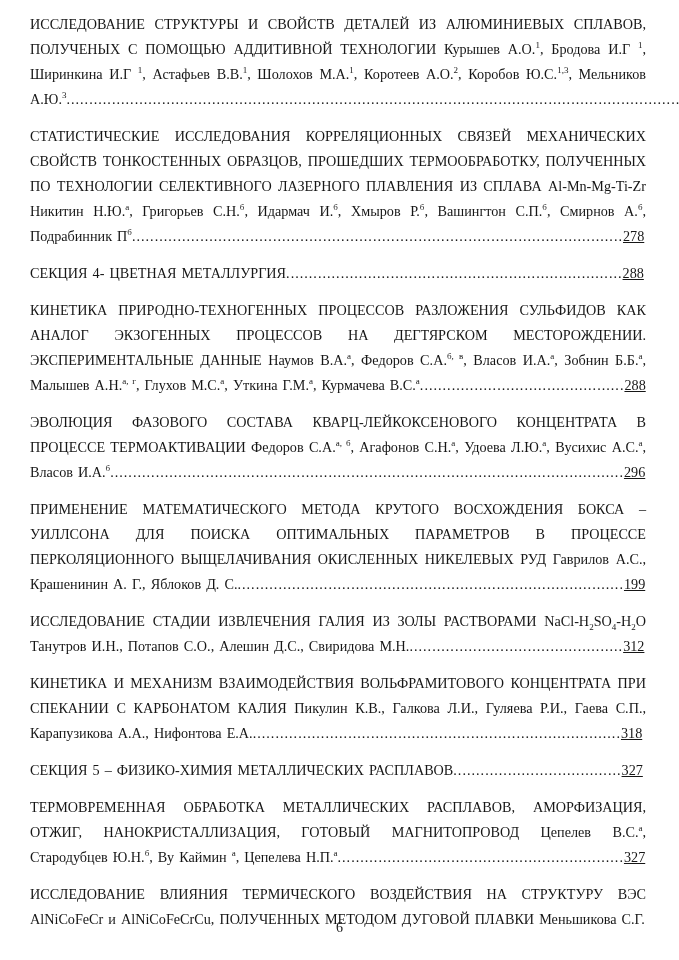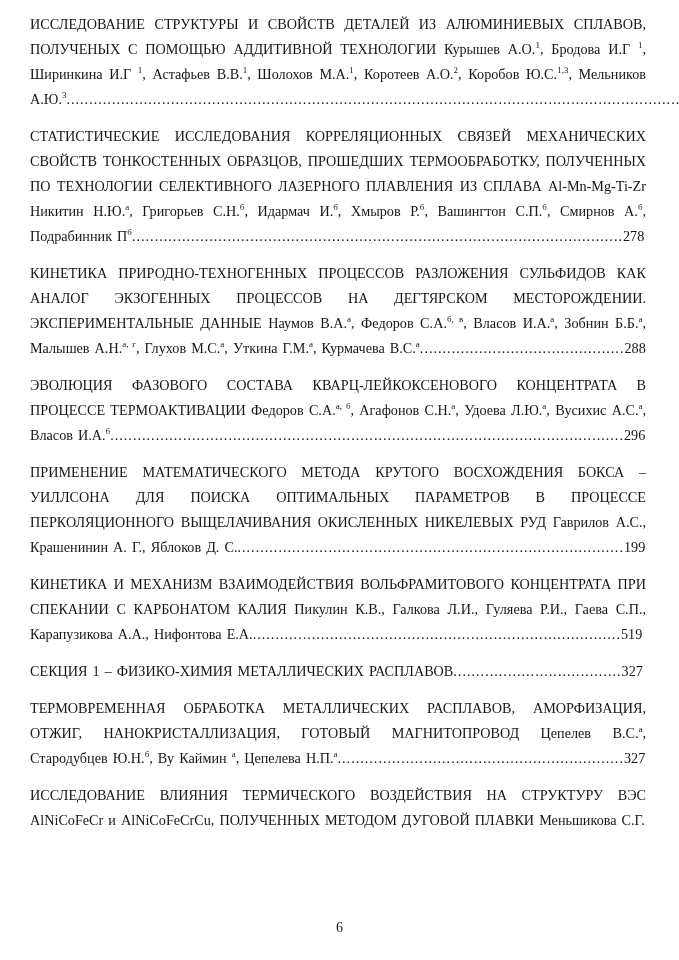--- a/index.html
+++ b/index.html
@@ -36,40 +36,43 @@
     line-height: 0;
     vertical-align: sub;
   }
   .dots {
     white-space: nowrap;
     word-spacing: 0;
     letter-spacing: 1px;
   }
   .pnum {
     word-spacing: 0;
+    text-decoration: underline;
   }
   .footer-page-number {
     position: absolute;
     bottom: 24px;
     left: 0;
     width: 100%;
     text-align: center;
     font-size: 14px;
     color: #161616;
   }
 </style>
 </head>
 <body>
 
 <div class="page">
   <div>
       <p class="toc-entry"><span>ИССЛЕДОВАНИЕ СТРУКТУРЫ И СВОЙСТВ ДЕТАЛЕЙ ИЗ АЛЮМИНИЕВЫХ СПЛАВОВ, ПОЛУЧЕНЫХ С ПОМОЩЬЮ АДДИТИВНОЙ ТЕХНОЛОГИИ Курышев А.О.<sup>1</sup>, Бродова И.Г <sup>1</sup>, Ширинкина И.Г <sup>1</sup>, Астафьев В.В.<sup>1</sup>, Шолохов М.А.<sup>1</sup>, Коротеев А.О.<sup>2</sup>, Коробов Ю.С.<sup>1,3</sup>, Мельников А.Ю.<sup>3</sup></span><span class="dots">................................................................................................................................................................................................................................................................................................................................................................................................................</span></p>
       <p class="toc-entry"><span>СТАТИСТИЧЕСКИЕ ИССЛЕДОВАНИЯ КОРРЕЛЯЦИОННЫХ СВЯЗЕЙ МЕХАНИЧЕСКИХ СВОЙСТВ ТОНКОСТЕННЫХ ОБРАЗЦОВ, ПРОШЕДШИХ ТЕРМООБРАБОТКУ, ПОЛУЧЕННЫХ ПО ТЕХНОЛОГИИ СЕЛЕКТИВНОГО ЛАЗЕРНОГО ПЛАВЛЕНИЯ ИЗ СПЛАВА Al-Mn-Mg-Ti-Zr Никитин Н.Ю.<sup>а</sup>, Григорьев С.Н.<sup>б</sup>, Идармач И.<sup>б</sup>, Хмыров Р.<sup>б</sup>, Вашингтон С.П.<sup>б</sup>, Смирнов А.<sup>б</sup>, Подрабинник П<sup>б</sup></span><span class="dots">............................................................................................................</span><span class="pnum">278</span></p>
+      <p class="toc-entry"><span>СЕКЦИЯ 4- ЦВЕТНАЯ МЕТАЛЛУРГИЯ</span><span class="dots">..........................................................................</span><span class="pnum">288</span></p>
       <p class="toc-entry"><span>КИНЕТИКА ПРИРОДНО-ТЕХНОГЕННЫХ ПРОЦЕССОВ РАЗЛОЖЕНИЯ СУЛЬФИДОВ КАК АНАЛОГ ЭКЗОГЕННЫХ ПРОЦЕССОВ НА ДЕГТЯРСКОМ МЕСТОРОЖДЕНИИ. ЭКСПЕРИМЕНТАЛЬНЫЕ ДАННЫЕ Наумов В.А.<sup>а</sup>, Федоров С.А.<sup>б, в</sup>, Власов И.А.<sup>а</sup>, Зобнин Б.Б.<sup>а</sup>, Малышев А.Н.<sup>а, г</sup>, Глухов М.С.<sup>а</sup>, Уткина Г.М.<sup>а</sup>, Курмачева В.С.<sup>а</sup></span><span class="dots">.............................................</span><span class="pnum">288</span></p>
       <p class="toc-entry"><span>ЭВОЛЮЦИЯ ФАЗОВОГО СОСТАВА КВАРЦ-ЛЕЙКОКСЕНОВОГО КОНЦЕНТРАТА В ПРОЦЕССЕ ТЕРМОАКТИВАЦИИ Федоров С.А.<sup>а, б</sup>, Агафонов С.Н.<sup>а</sup>, Удоева Л.Ю.<sup>а</sup>, Вусихис А.С.<sup>а</sup>, Власов И.А.<sup>б</sup></span><span class="dots">.................................................................................................................</span><span class="pnum">296</span></p>
       <p class="toc-entry"><span>ПРИМЕНЕНИЕ МАТЕМАТИЧЕСКОГО МЕТОДА КРУТОГО ВОСХОЖДЕНИЯ БОКСА – УИЛЛСОНА ДЛЯ ПОИСКА ОПТИМАЛЬНЫХ ПАРАМЕТРОВ В ПРОЦЕССЕ ПЕРКОЛЯЦИОННОГО ВЫЩЕЛАЧИВАНИЯ ОКИСЛЕННЫХ НИКЕЛЕВЫХ РУД Гаврилов А.С., Крашенинин А. Г., Яблоков Д. С.</span><span class="dots">.....................................................................................</span><span class="pnum">199</span></p>
-      <p class="toc-entry"><span>КИНЕТИКА И МЕХАНИЗМ ВЗАИМОДЕЙСТВИЯ ВОЛЬФРАМИТОВОГО КОНЦЕНТРАТА ПРИ СПЕКАНИИ С КАРБОНАТОМ КАЛИЯ Пикулин К.В., Галкова Л.И., Гуляева Р.И., Гаева С.П., Карапузикова А.А., Нифонтова Е.А.</span><span class="dots">.................................................................................</span><span class="pnum">519</span></p>
-      <p class="toc-entry"><span>СЕКЦИЯ 1 – ФИЗИКО-ХИМИЯ МЕТАЛЛИЧЕСКИХ РАСПЛАВОВ</span><span class="dots">.....................................</span><span class="pnum">327</span></p>
+      <p class="toc-entry"><span>ИССЛЕДОВАНИЕ СТАДИИ ИЗВЛЕЧЕНИЯ ГАЛИЯ ИЗ ЗОЛЫ РАСТВОРАМИ NaCl-H<sub>2</sub>SO<sub>4</sub>-H<sub>2</sub>O Танутров И.Н., Потапов С.О., Алешин Д.С., Свиридова М.Н.</span><span class="dots">...............................................</span><span class="pnum">312</span></p>
+      <p class="toc-entry"><span>КИНЕТИКА И МЕХАНИЗМ ВЗАИМОДЕЙСТВИЯ ВОЛЬФРАМИТОВОГО КОНЦЕНТРАТА ПРИ СПЕКАНИИ С КАРБОНАТОМ КАЛИЯ Пикулин К.В., Галкова Л.И., Гуляева Р.И., Гаева С.П., Карапузикова А.А., Нифонтова Е.А.</span><span class="dots">.................................................................................</span><span class="pnum">318</span></p>
+      <p class="toc-entry"><span>СЕКЦИЯ 5 – ФИЗИКО-ХИМИЯ МЕТАЛЛИЧЕСКИХ РАСПЛАВОВ</span><span class="dots">.....................................</span><span class="pnum">327</span></p>
       <p class="toc-entry"><span>ТЕРМОВРЕМЕННАЯ ОБРАБОТКА МЕТАЛЛИЧЕСКИХ РАСПЛАВОВ, АМОРФИЗАЦИЯ, ОТЖИГ, НАНОКРИСТАЛЛИЗАЦИЯ, ГОТОВЫЙ МАГНИТОПРОВОД Цепелев В.С.<sup>а</sup>, Стародубцев Ю.Н.<sup>б</sup>, Ву Каймин <sup>а</sup>, Цепелева Н.П.<sup>а</sup></span><span class="dots">...............................................................</span><span class="pnum">327</span></p>
       <p class="toc-entry"><span>ИССЛЕДОВАНИЕ ВЛИЯНИЯ ТЕРМИЧЕСКОГО ВОЗДЕЙСТВИЯ НА СТРУКТУРУ ВЭС AlNiCoFeCr и AlNiCoFeCrCu, ПОЛУЧЕННЫХ МЕТОДОМ ДУГОВОЙ ПЛАВКИ Меньшикова С.Г.</span></p>
     </div>
   <div class="footer-page-number">6</div>
 </div>
 
 </body></html>

